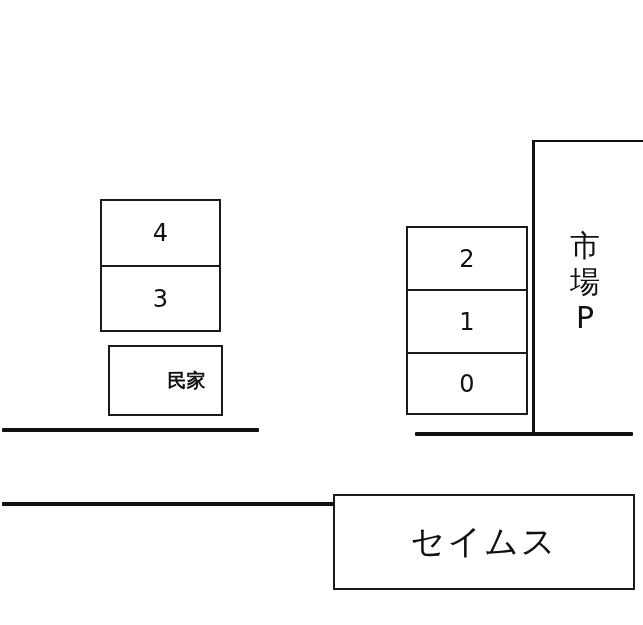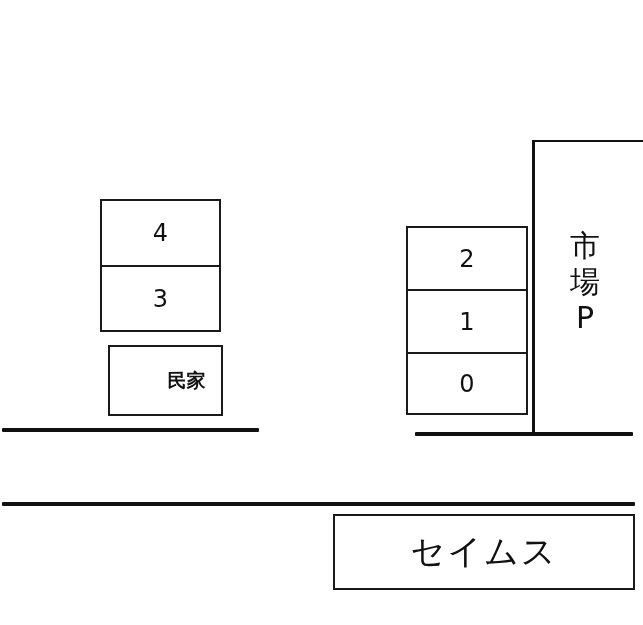--- a/index.html
+++ b/index.html
@@ -46,15 +46,15 @@
 <div class="market" style="left:565px; top:228px;">
   <div>市</div>
   <div>場</div>
   <div>P</div>
 </div>
 
 <div class="road" style="left:415px; top:432px; width:218px;"></div>
 
 <div class="road" style="left:2px; top:502px; width:633px;"></div>
 
-<div class="box" style="left:333px; top:514px; width:302px; height:76px;">
+<div class="box" style="left:333px; top:494px; width:302px; height:96px;">
   <span class="seims">セイムス</span>
 </div>
 
 </body></html>

